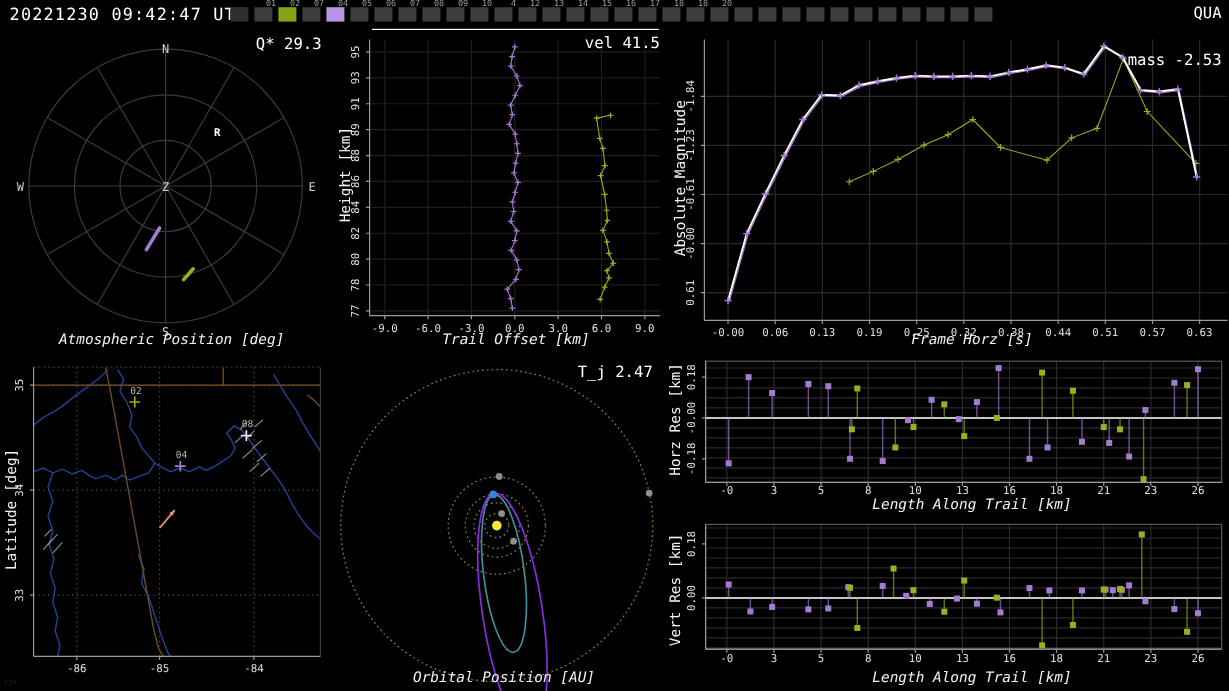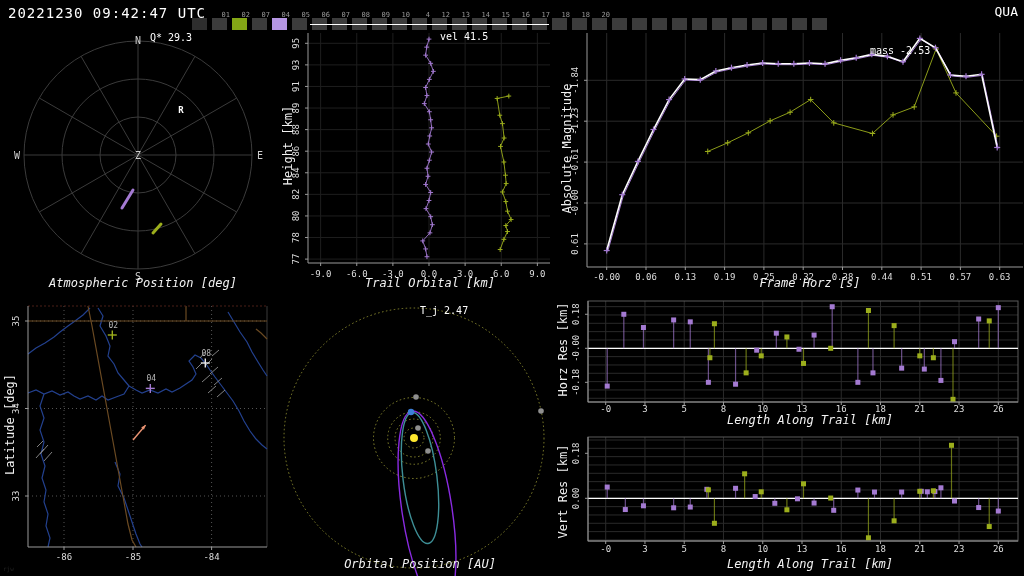--- a/index.html
+++ b/index.html
@@ -1,27 +1,27 @@
 <!DOCTYPE html>
 <html><head>
 <meta charset="utf-8">
 <style>
   html,body{margin:0;padding:0;background:#000;}
   .screen{position:relative;width:1024px;height:576px;background:#000;overflow:hidden;
           font-family:"DejaVu Sans Mono","Liberation Mono",monospace;}
   .panel{position:absolute;}
   .panel svg{position:absolute;left:0;top:0;display:block;}
   .ov{position:absolute;color:#f2f2f2;font-size:12px;white-space:nowrap;line-height:13px;}
-  .title{font-size:10px;color:#ffffff;}
+  .title{font-size:13px;text-align:right;color:#ffffff;}
   .xl{text-align:center;font-style:italic;}
   .vl{width:160px;text-align:center;transform:rotate(-90deg);}
   .ts{position:absolute;left:8px;top:5px;font-size:14px;color:#ffffff;letter-spacing:1px;}
   .shower{position:absolute;right:6px;top:4px;font-size:13px;color:#ffffff;}
   .fstrip{position:absolute;left:192px;top:0;height:28px;display:flex;}
-  .fbox{position:relative;width:15px;margin-right:5px;flex:none;margin-top:12px;}
+  .fbox{position:relative;width:15px;margin-right:5px;flex:none;}
   .fbox .bx{position:absolute;top:6px;left:0;width:15px;height:12px;background:#3c3c3c;}
   .fbox .num{position:absolute;top:-1px;right:-3px;font-size:7px;color:#999;}
   .funder{position:absolute;left:310px;top:24px;width:239px;height:1px;background:#fff;}
   .corner{position:absolute;left:3px;top:565px;font-size:6px;color:#202020;}
 </style>
 </head>
 <body>
 
 <div class="screen">
 
@@ -781,21 +781,21 @@
         <text x="19" y="157.3" fill="#dedede" font-size="9" text-anchor="middle" font-family="DejaVu Sans Mono, Liberation Mono, monospace" transform="rotate(-90 19 157.3)">0.18</text>
         <line x1="25" y1="202.3" x2="28" y2="202.3" stroke="#9a9a9a" stroke-width="1"></line>
         <text x="19" y="202.3" fill="#dedede" font-size="9" text-anchor="middle" font-family="DejaVu Sans Mono, Liberation Mono, monospace" transform="rotate(-90 19 202.3)">0.00</text>
       </svg>
   </div>
 
   <div class="ov title" style="left:150px;top:31px;width:118px">Q* 29.3</div>
   <div class="ov xl" style="left:10px;top:277px;width:266px">Atmospheric Position [deg]</div>
 
   <div class="ov title" style="left:440px;top:30px;width:110px">vel 41.5</div>
-  <div class="ov xl" style="left:300px;top:277px;width:260px">Trail Orbital [km]</div>
+  <div class="ov xl" style="left:300px;top:277px;width:260px">Trail Offset [km]</div>
   <div class="ov vl" style="left:208px;top:139px">Height [km]</div>
 
   <div class="ov title" style="left:870px;top:44px;width:148px">mass -2.53</div>
   <div class="ov xl" style="left:600px;top:277px;width:420px">Frame Horz [s]</div>
   <div class="ov vl" style="left:487px;top:142px">Absolute Magnitude</div>
 
   <div class="ov vl" style="left:-70px;top:418px">Latitude [deg]</div>
 
   <div class="ov title" style="left:420px;top:304px;width:124px">T_j 2.47</div>
   <div class="ov xl" style="left:290px;top:558px;width:260px">Orbital Position [AU]</div>

